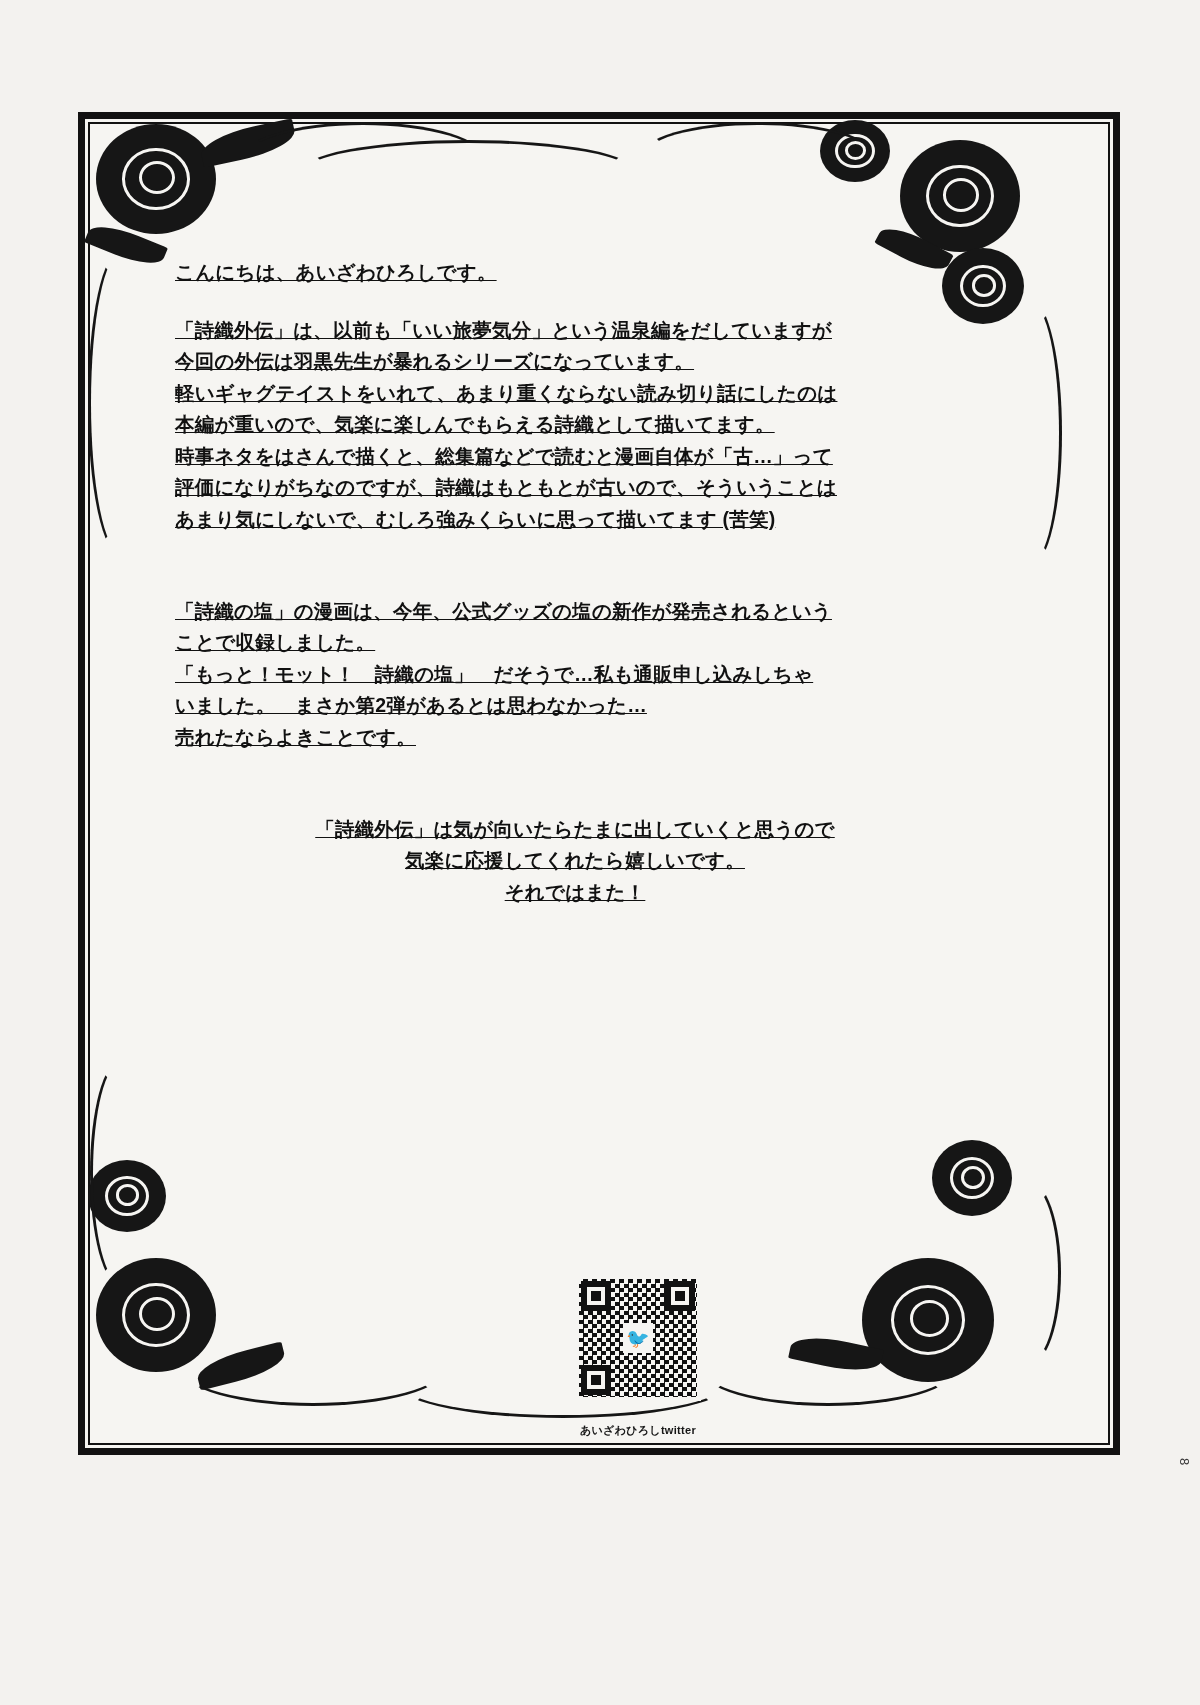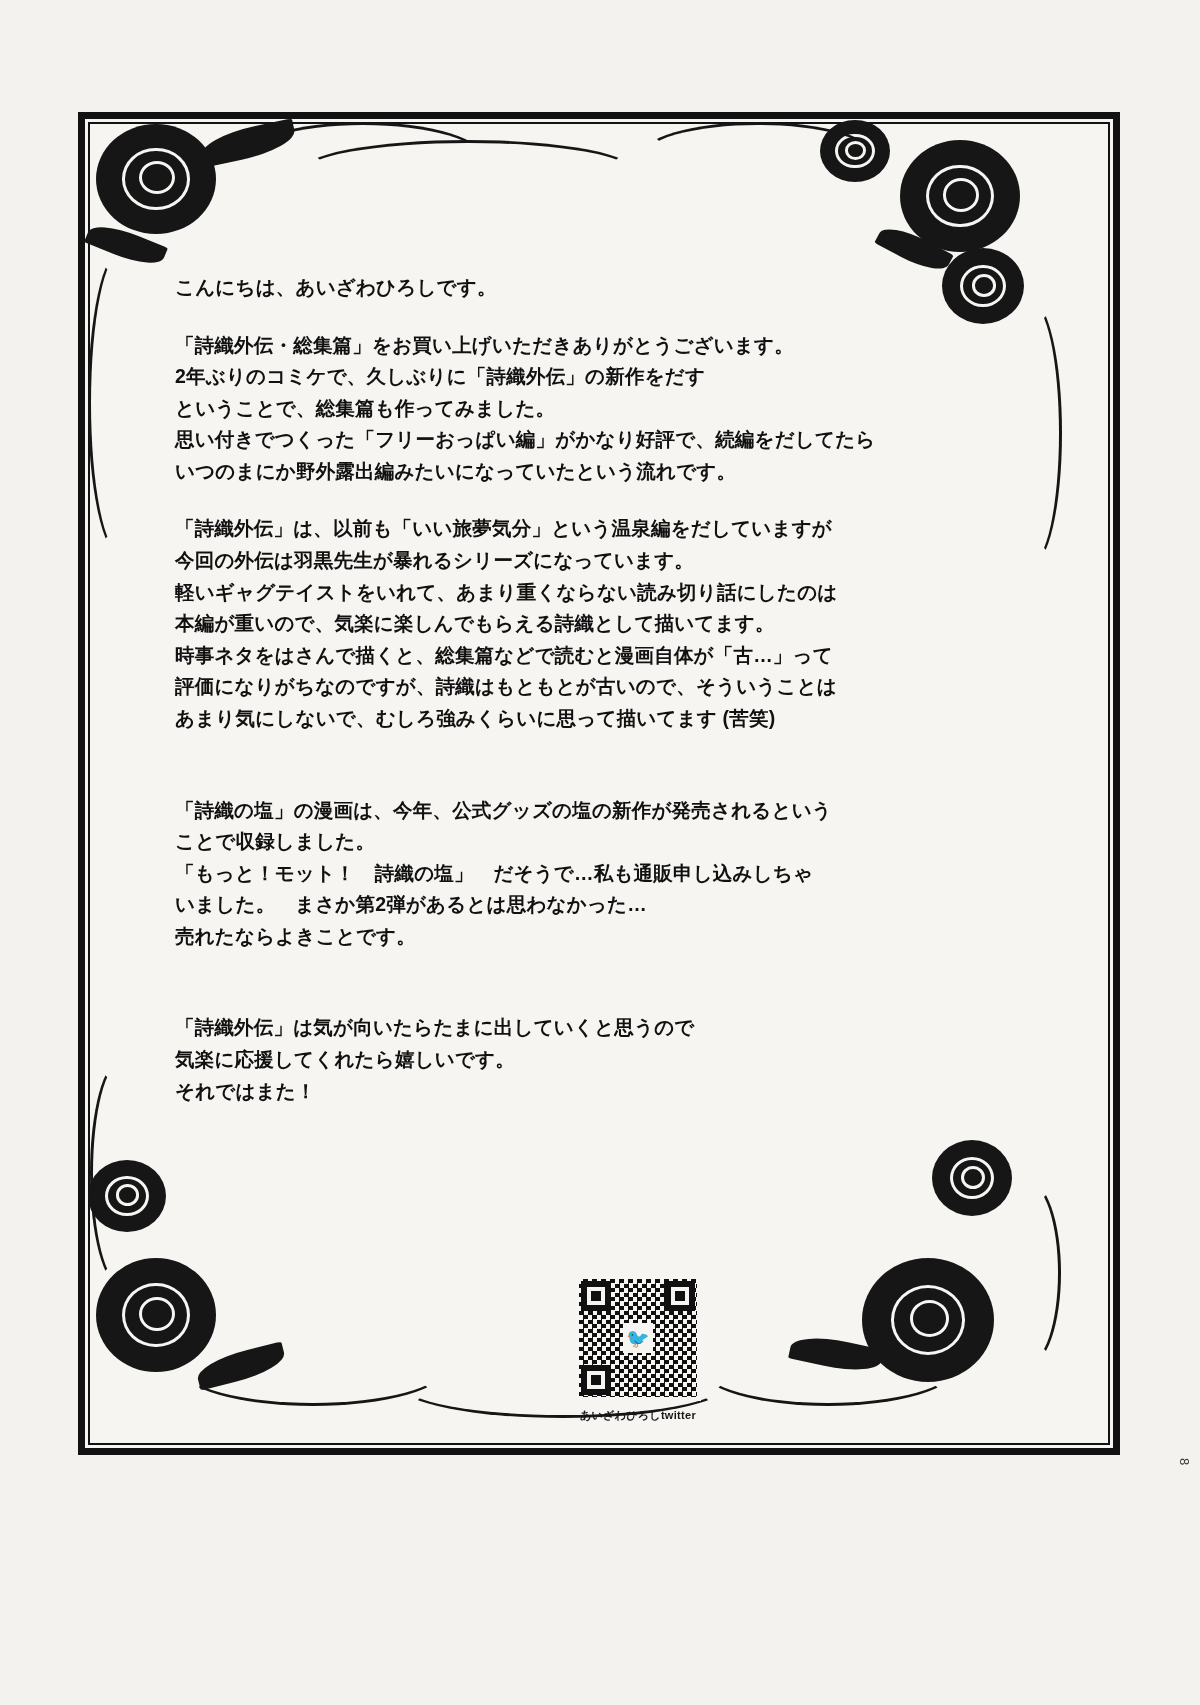--- a/index.html
+++ b/index.html
@@ -80,33 +80,34 @@
     position: absolute;
     border: 3px solid #161616;
     border-radius: 50%;
     background: transparent;
   }
 
   
   .content {
     position: absolute;
     left: 175px;
-    top: 272px;
+    top: 257px;
     width: 800px;
     color: #111111;
+    text-decoration: underline;
   }
   .para {
     margin: 0 0 26px 0;
     font-size: 19.5px;
     line-height: 1.62;
     font-weight: 700;
     letter-spacing: 0.2px;
     white-space: pre-line;
   }
-  .para.gap-lg { margin-bottom: 28px; }
+  .para.gap-lg { margin-bottom: 28px; text-align: center; }
   .para.gap-xl { margin-bottom: 60px; }
   .sign {
     margin: 0;
     font-size: 21px;
     font-weight: 700;
     letter-spacing: 1px;
   }
 
   
   .qr-wrap {
@@ -152,21 +153,21 @@
     height: 30px;
     background: #f6f5f2;
     display: flex;
     align-items: center;
     justify-content: center;
     font-size: 19px;
     color: #111;
     line-height: 1;
   }
   .qr-caption {
-    margin-top: 7px;
+    margin-top: 22px;
     font-size: 11px;
     font-weight: 700;
     color: #161616;
     letter-spacing: 0.3px;
   }
 
   .page-number {
     position: absolute;
     right: 8px;
     bottom: 240px;
@@ -205,25 +206,20 @@
 
   <div class="rose" style="left:96px; top:1258px; width:120px; height:114px;"></div>
   <div class="rose" style="left:88px; top:1160px; width:78px; height:72px;"></div>
   <div class="leaf" style="left:196px; top:1352px; width:90px; height:28px; transform:rotate(-14deg);"></div>
   <div class="vine" style="left:180px; top:1330px; width:260px; height:70px; border-color:transparent transparent #161616 transparent;"></div>
   <div class="vine" style="left:400px; top:1352px; width:320px; height:60px; border-color:transparent transparent #161616 transparent;"></div>
   <div class="vine" style="left:90px; top:1060px; width:56px; height:220px; border-color:transparent transparent transparent #161616;"></div>
 
   <div class="content">
     <p class="para">こんにちは、あいざわひろしです。</p>
-    <p class="para">「詩織外伝・総集篇」をお買い上げいただきありがとうございます。
-2年ぶりのコミケで、久しぶりに「詩織外伝」の新作をだす
-ということで、総集篇も作ってみました。
-思い付きでつくった「フリーおっぱい編」がかなり好評で、続編をだしてたら
-いつのまにか野外露出編みたいになっていたという流れです。</p>
     <p class="para gap-xl">「詩織外伝」は、以前も「いい旅夢気分」という温泉編をだしていますが
 今回の外伝は羽黒先生が暴れるシリーズになっています。
 軽いギャグテイストをいれて、あまり重くならない読み切り話にしたのは
 本編が重いので、気楽に楽しんでもらえる詩織として描いてます。
 時事ネタをはさんで描くと、総集篇などで読むと漫画自体が「古…」って
 評価になりがちなのですが、詩織はもともとが古いので、そういうことは
 あまり気にしないで、むしろ強みくらいに思って描いてます (苦笑)</p>
     <p class="para gap-xl">「詩織の塩」の漫画は、今年、公式グッズの塩の新作が発売されるという
 ことで収録しました。
 「もっと！モット！　詩織の塩」　だそうで…私も通販申し込みしちゃ

